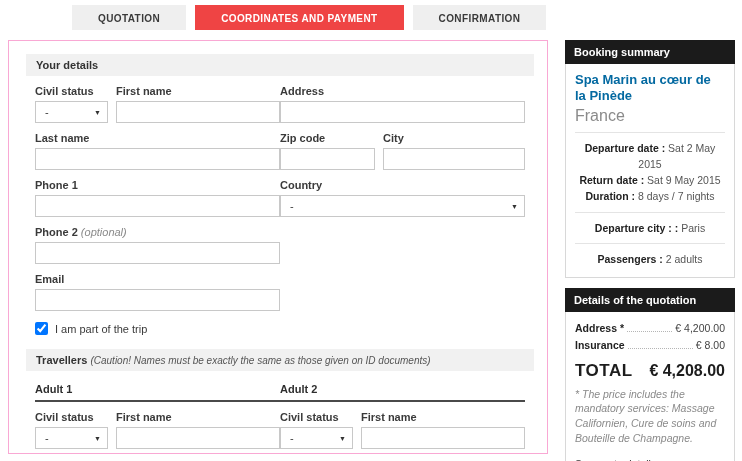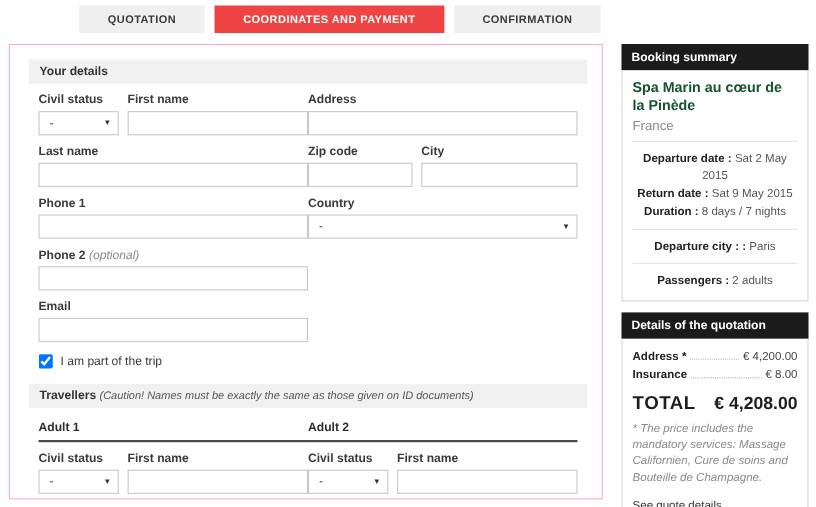--- a/index.html
+++ b/index.html
@@ -38,22 +38,22 @@
   .check-row { display:flex; align-items:center; gap:7px; margin-top:11px; font-size:11px; color:#3a3a3a; }
   .check-row input { width:13px; height:13px; flex:none; }
   .trav-bar { margin-top:14px; }
   .adult-head { font-size:11px; font-weight:bold; color:#2e2e2e; padding-bottom:5px;
     border-bottom:2px solid #4a4a4a; margin-top:12px; }
 
   
   .panel { margin-bottom:10px; }
   .panel-head { background:#1b1b1b; color:#fff; font-size:11px; font-weight:bold; padding:6px 9px; }
   .panel-body { border:1px solid #d8d8d8; border-top:none; background:#fff; padding:8px 9px 10px 9px; }
-  .trip-title { color:#14532d; font-size:13px; font-weight:bold; line-height:1.25; cursor:pointer; }
-  .trip-country { color:#8a8a8a; font-size:12px; margin:2px 0 7px 0; }
+  .trip-title { color:#0369a1; font-size:13px; font-weight:bold; line-height:1.25; cursor:pointer; }
+  .trip-country { color:#8a8a8a; font-size:16px; margin:2px 0 7px 0; }
   .sep { border-top:1px solid #e4e4e4; margin:7px 0; }
   .srow { font-size:10.5px; line-height:1.55;text-align:center; }
   .srow b { color:#222; }
   .srow span { color:#555; }
 
   .qline { display:flex; align-items:baseline; font-size:10.5px; line-height:1.6; }
   .qline b { color:#222; white-space:nowrap; }
   .leader { flex:1; border-bottom:1px dotted #b5b5b5; margin:0 3px 3px 3px; }
   .qline .val { color:#444; white-space:nowrap; }
   .total-row { display:flex; justify-content:space-between; align-items:baseline; margin:7px 0 6px 0; }

